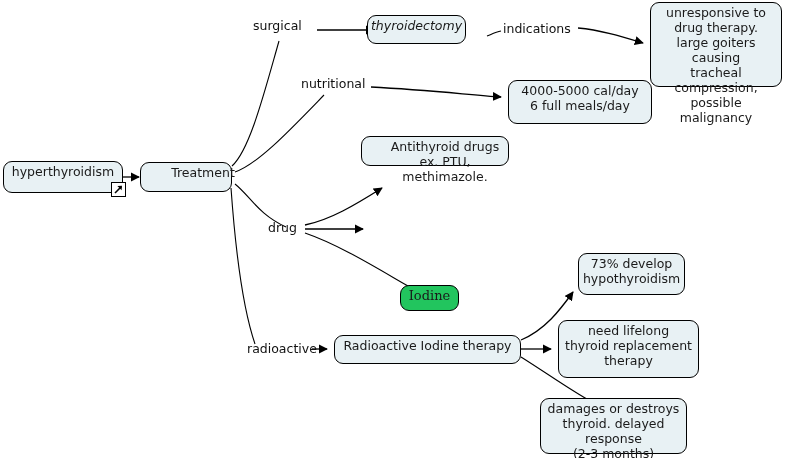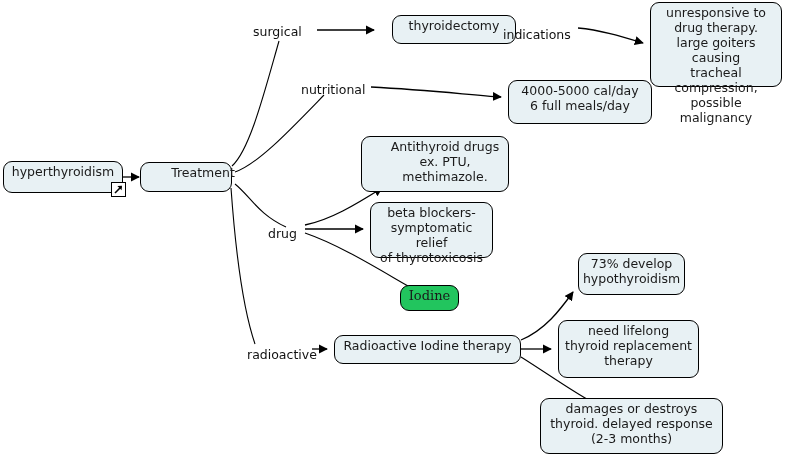--- a/index.html
+++ b/index.html
@@ -48,21 +48,20 @@
   }
   .edge-label {
     position: absolute;
     z-index: 3;
     font-family: "DejaVu Sans", sans-serif;
     font-size: 12.5px;
     color: #111111;
     background: transparent;
     white-space: nowrap;
     line-height: 14px;
-    margin-top: 6px;
   }
   #link-badge {
     position: absolute;
     z-index: 5;
     width: 15px;
     height: 15px;
     border: 1px solid #000000;
     background: #ffffff;
     box-sizing: border-box;
   }
@@ -121,68 +120,63 @@
     <svg width="13" height="13" viewBox="0 0 13 13" xmlns="http://www.w3.org/2000/svg">
       <path d="M3 10 L9.2 3.8" stroke="#000000" stroke-width="1.6" fill="none"></path>
       <path d="M5.4 3.1 L10 2.7 L9.6 7.3 Z" fill="#000000"></path>
     </svg>
   </div>
 
   <div class="node" style="left:140px; top:162px; width:92px; height:30px;padding-left:40px;">
     <span>Treatment</span>
   </div>
 
-  <div class="node" style="left:392px; top:15px; width:124px; height:29px;">
+  <div class="node" style="left:367px; top:15px; width:99px; height:29px;font-style:italic;">
     <span>thyroidectomy</span>
   </div>
 
   <div class="node" style="left:508px; top:80px; width:144px; height:44px; z-index:2;">
     <span>4000-5000 cal/day
 6 full meals/day</span>
   </div>
 
   <div class="node" style="left:650px; top:2px; width:132px; height:85px; z-index:3;">
     <span>unresponsive to
 drug therapy.
 large goiters causing
 tracheal compression,
 possible malignancy</span>
   </div>
 
-  <div class="node" style="left:361px; top:136px; width:148px; height:56px;padding-left:26px;">
+  <div class="node" style="left:361px; top:136px; width:148px; height:30px;padding-left:26px;">
     <span>Antithyroid drugs
 ex. PTU, methimazole.</span>
   </div>
 
-  <div class="node" style="left:370px; top:202px; width:123px; height:56px;">
-    <span>beta blockers-
-symptomatic relief
-of thyrotoxicosis</span>
-  </div>
 
   <div class="node serif" style="left:400px; top:285px; width:59px; height:26px;">
     <span>Iodine</span>
   </div>
 
   <div class="node" style="left:334px; top:335px; width:187px; height:29px;">
     <span>Radioactive Iodine therapy</span>
   </div>
 
   <div class="node" style="left:578px; top:253px; width:107px; height:42px;">
     <span>73% develop
 hypothyroidism</span>
   </div>
 
   <div class="node" style="left:558px; top:320px; width:141px; height:58px;">
     <span>need lifelong
 thyroid replacement
 therapy</span>
   </div>
 
-  <div class="node" style="left:540px; top:398px; width:183px; height:56px;">
+  <div class="node" style="left:540px; top:398px; width:147px; height:56px;">
     <span>damages or destroys
 thyroid.  delayed response
 (2-3 months)</span>
   </div>
 
   <div class="edge-label" style="left:253px; top:19px;">
     <span>surgical</span>
   </div>
 
   <div class="edge-label" style="left:301px; top:77px;">

